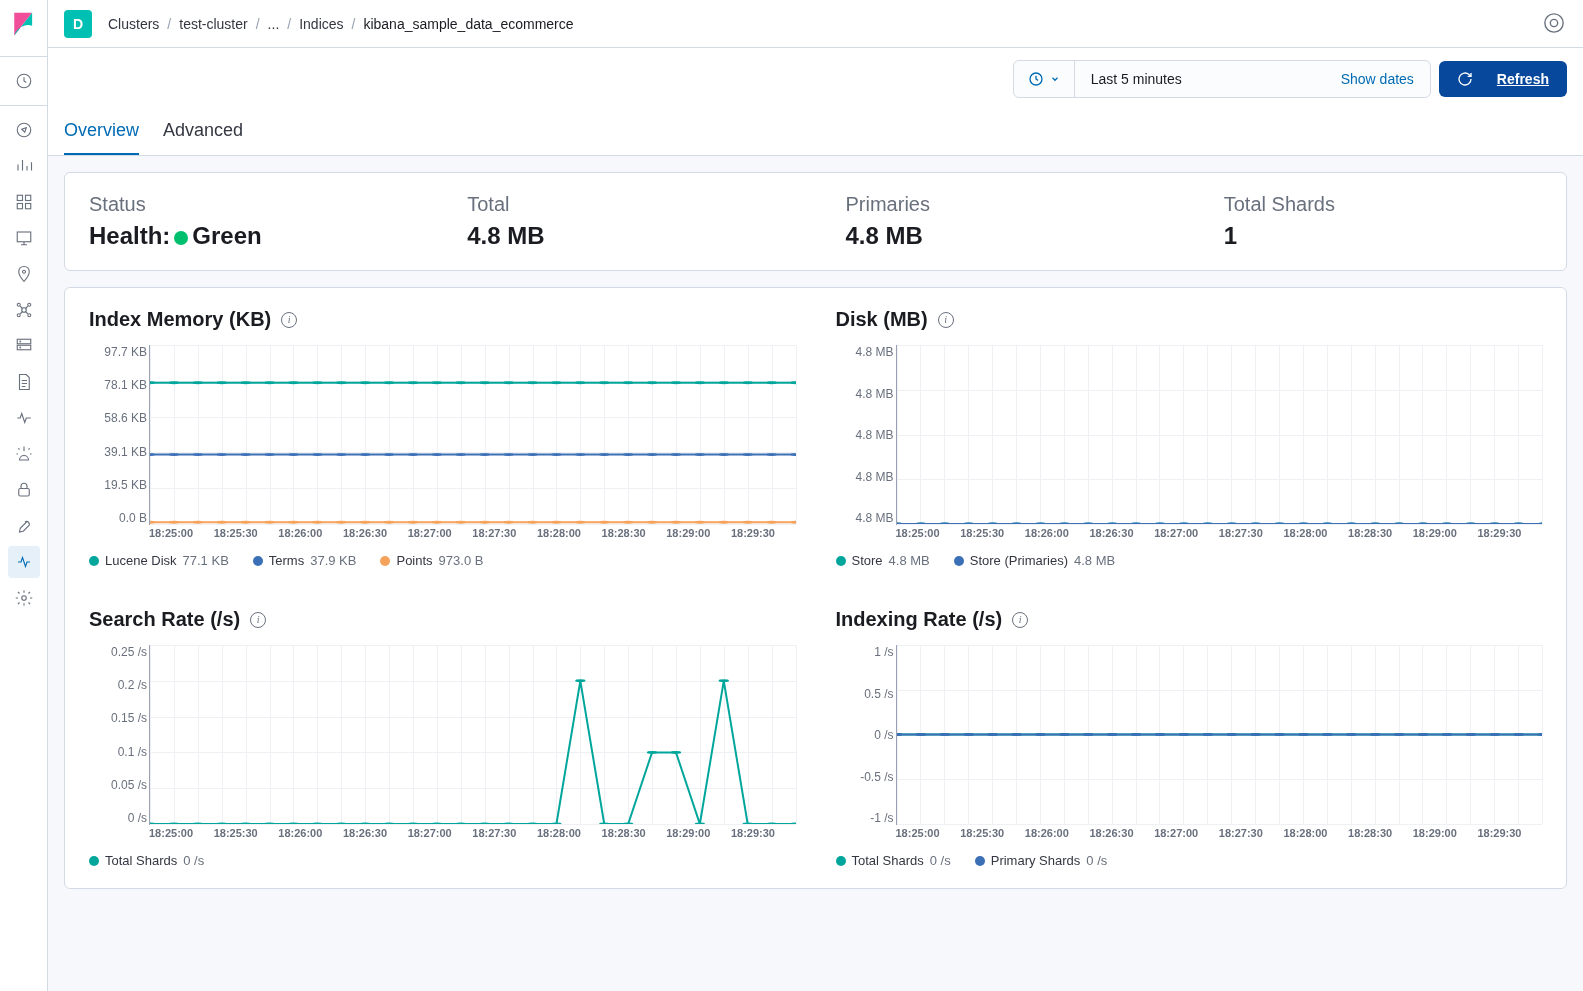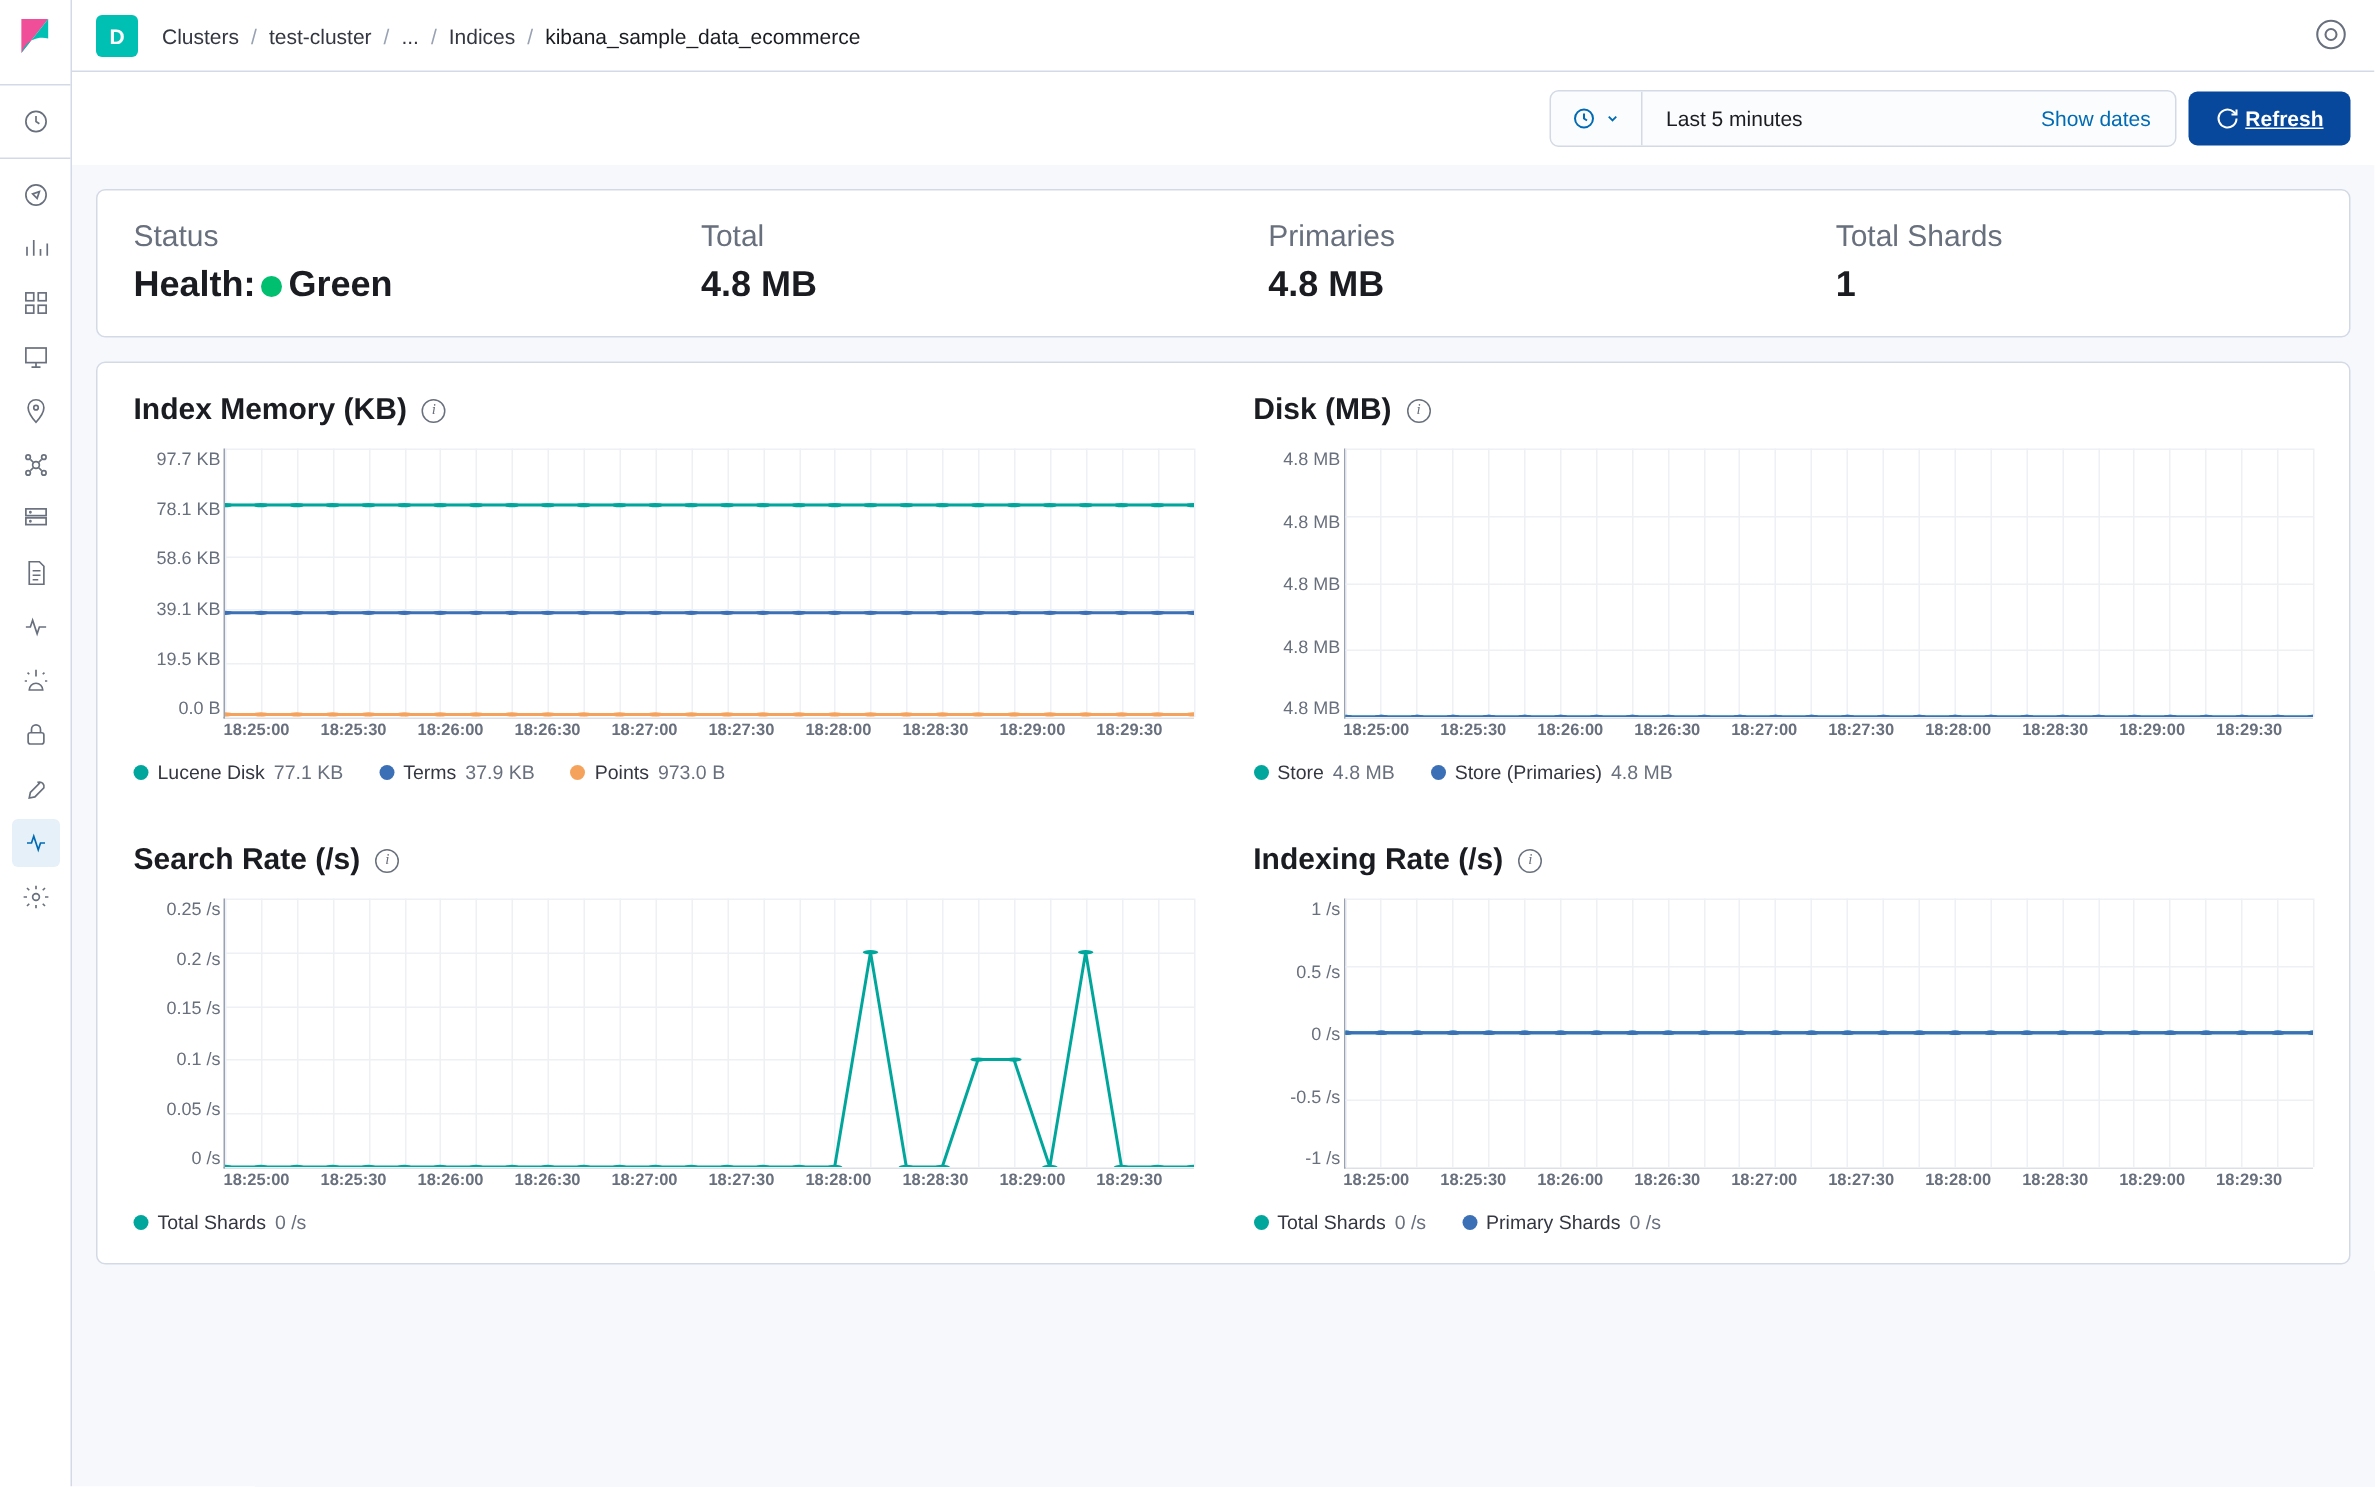--- a/index.html
+++ b/index.html
@@ -17,21 +17,21 @@
 .breadcrumb span.sep { color: #98a2b3; }
 .breadcrumb a { color: #343741; text-decoration: none; }
 .breadcrumb .current { color: #1a1c21; font-weight: 500; }
 .topbar .spacer { flex: 1; }
 .help-icon { width: 24px; height: 24px; color: #69707d; cursor: pointer; }
 .controls-row { padding: 12px 16px; display: flex; justify-content: flex-end; gap: 8px; align-items: center; }
 .time-group { display: flex; border: 1px solid #d3dae6; border-radius: 6px; overflow: hidden; background:#fbfcfd; }
 .time-btn { padding: 10px 14px; border-right: 1px solid #d3dae6; display: flex; align-items: center; gap: 6px; cursor: pointer; color:#006bb4; }
 .time-label { padding: 10px 16px; min-width: 250px; }
 .show-dates { color: #006bb4; padding: 10px 16px; cursor: pointer; }
-.refresh-btn { background: #07c; background: #0b5cab; background:#0a4f9e; background:#005394; background:#004c8c; background:#07489c; background:#004c8c; background:#0b5cab; color: #fff; padding: 10px 18px; border-radius: 6px; cursor: pointer; display: flex; align-items: center; gap: 4px; font-weight: 600; text-decoration: underline; background:#07489c; }
+.refresh-btn { background: #07c; background: #0b5cab; background:#0a4f9e; background:#005394; background:#004c8c; background:#07489c; background:#004c8c; background:#0b5cab; color: #fff; padding: 10px 18px; border-radius: 6px; cursor: pointer; display: flex; align-items: center; gap: 24px; font-weight: 600; text-decoration: underline; background:#07489c; }
 .refresh-btn { background: #07489c; }
 .tabs { padding: 0 16px; display: flex; gap: 24px; border-bottom: 1px solid #d3dae6; }
 .tab { padding: 10px 0 12px; font-size: 18px; color: #343741; cursor: pointer; border-bottom: 2px solid transparent; }
 .tab.active { color: #006bb4; border-bottom-color: #006bb4; }
 .content { padding: 16px; background: #f7f8fc; flex: 1; overflow: auto; }
 .stats-panel { background: #fff; border: 1px solid #d3dae6; border-radius: 6px; padding: 20px 24px; display: flex; gap: 60px; margin-bottom: 16px; }
 .stat { flex: 1; }
 .stat-label { color: #69707d; font-size: 20px; margin-bottom: 6px; }
 .stat-value { font-size: 24px; font-weight: 700; }
 .health-dot { display: inline-block; width: 14px; height: 14px; background: #00bf6f; border-radius: 50%; margin: 0 4px; vertical-align: middle; }
@@ -202,20 +202,24 @@
       </div>
       <div class="refresh-btn" style="background:#07489c">
         <svg width="16" height="16" viewBox="0 0 24 24" fill="none" stroke="currentColor" stroke-width="2">
             <path d="M21 12a9 9 0 1 1-3-6.7L21 8"></path>
             <path d="M21 3v5h-5"></path>
           </svg>
         <span>Refresh</span>
       </div>
     </div>
 
+    <div class="tabs">
+      <div class="tab active">Overview</div>
+      <div class="tab">Advanced</div>
+    </div>
 
     <div class="content">
       <div class="stats-panel">
         <div class="stat">
           <div class="stat-label">Status</div>
           <div class="stat-value">
             <span>Health:</span><span class="health-dot"></span><span>Green</span>
           </div>
         </div>
         <div class="stat">

